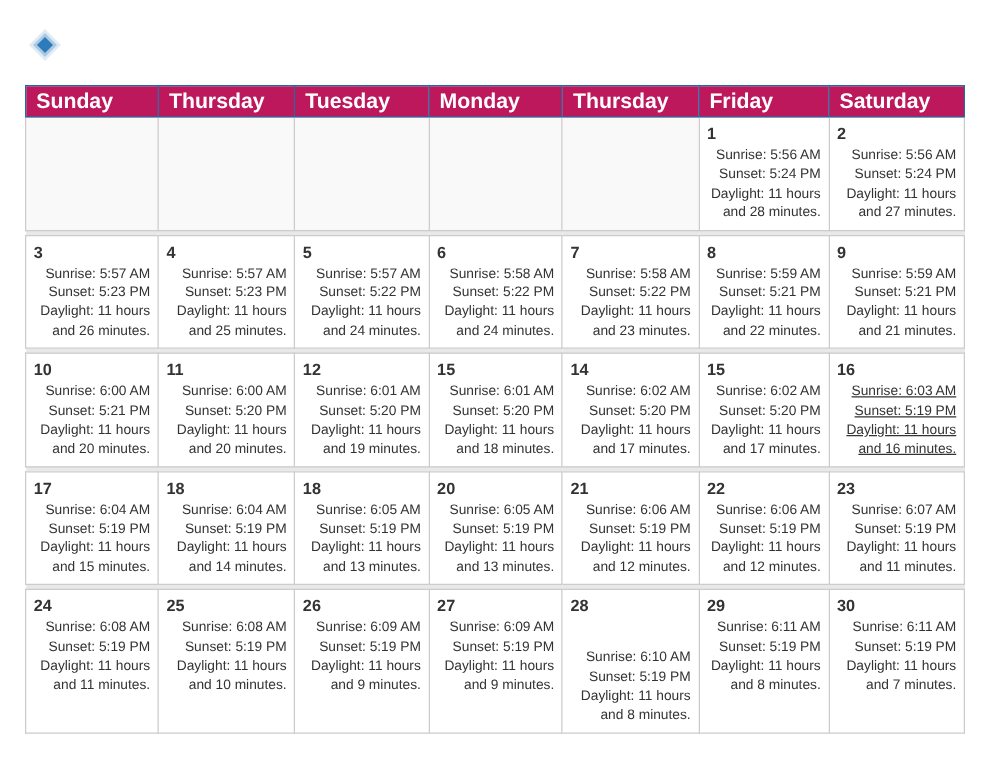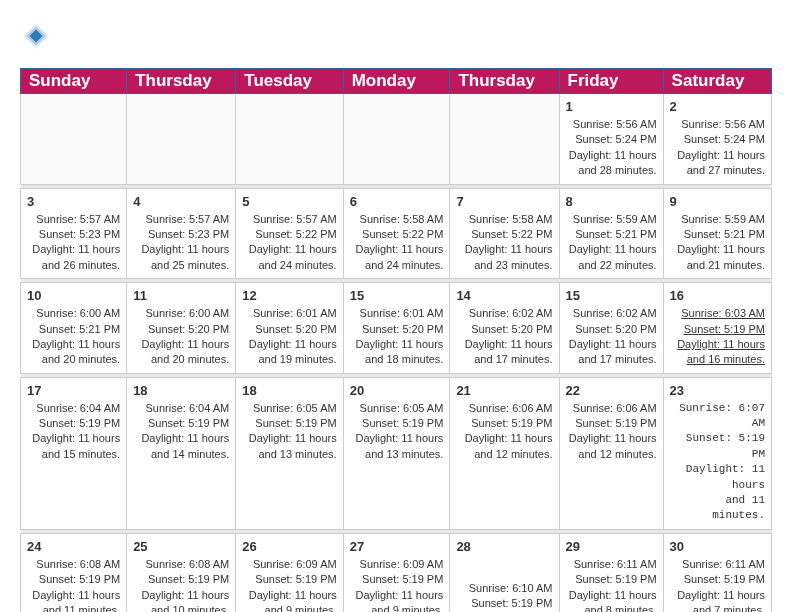--- a/index.html
+++ b/index.html
@@ -312,21 +312,21 @@
         </td>
         <td>
           <span class="day-num">22</span>
           <div class="day-info" style="white-space: pre-line;">Sunrise: 6:06 AM
 Sunset: 5:19 PM
 Daylight: 11 hours
 and 12 minutes.</div>
         </td>
         <td>
           <span class="day-num">23</span>
-          <div class="day-info" style="white-space: pre-line; font-family: Liberation Mono, monospace;">Sunrise: 6:07 AM
+          <div class="day-info" style="white-space: pre-line;">Sunrise: 6:07 AM
 Sunset: 5:19 PM
 Daylight: 11 hours
 and 11 minutes.</div>
         </td>
       </tr>
       <tr class="row-spacer">
         <td></td>
         <td></td>
         <td></td>
         <td></td>

